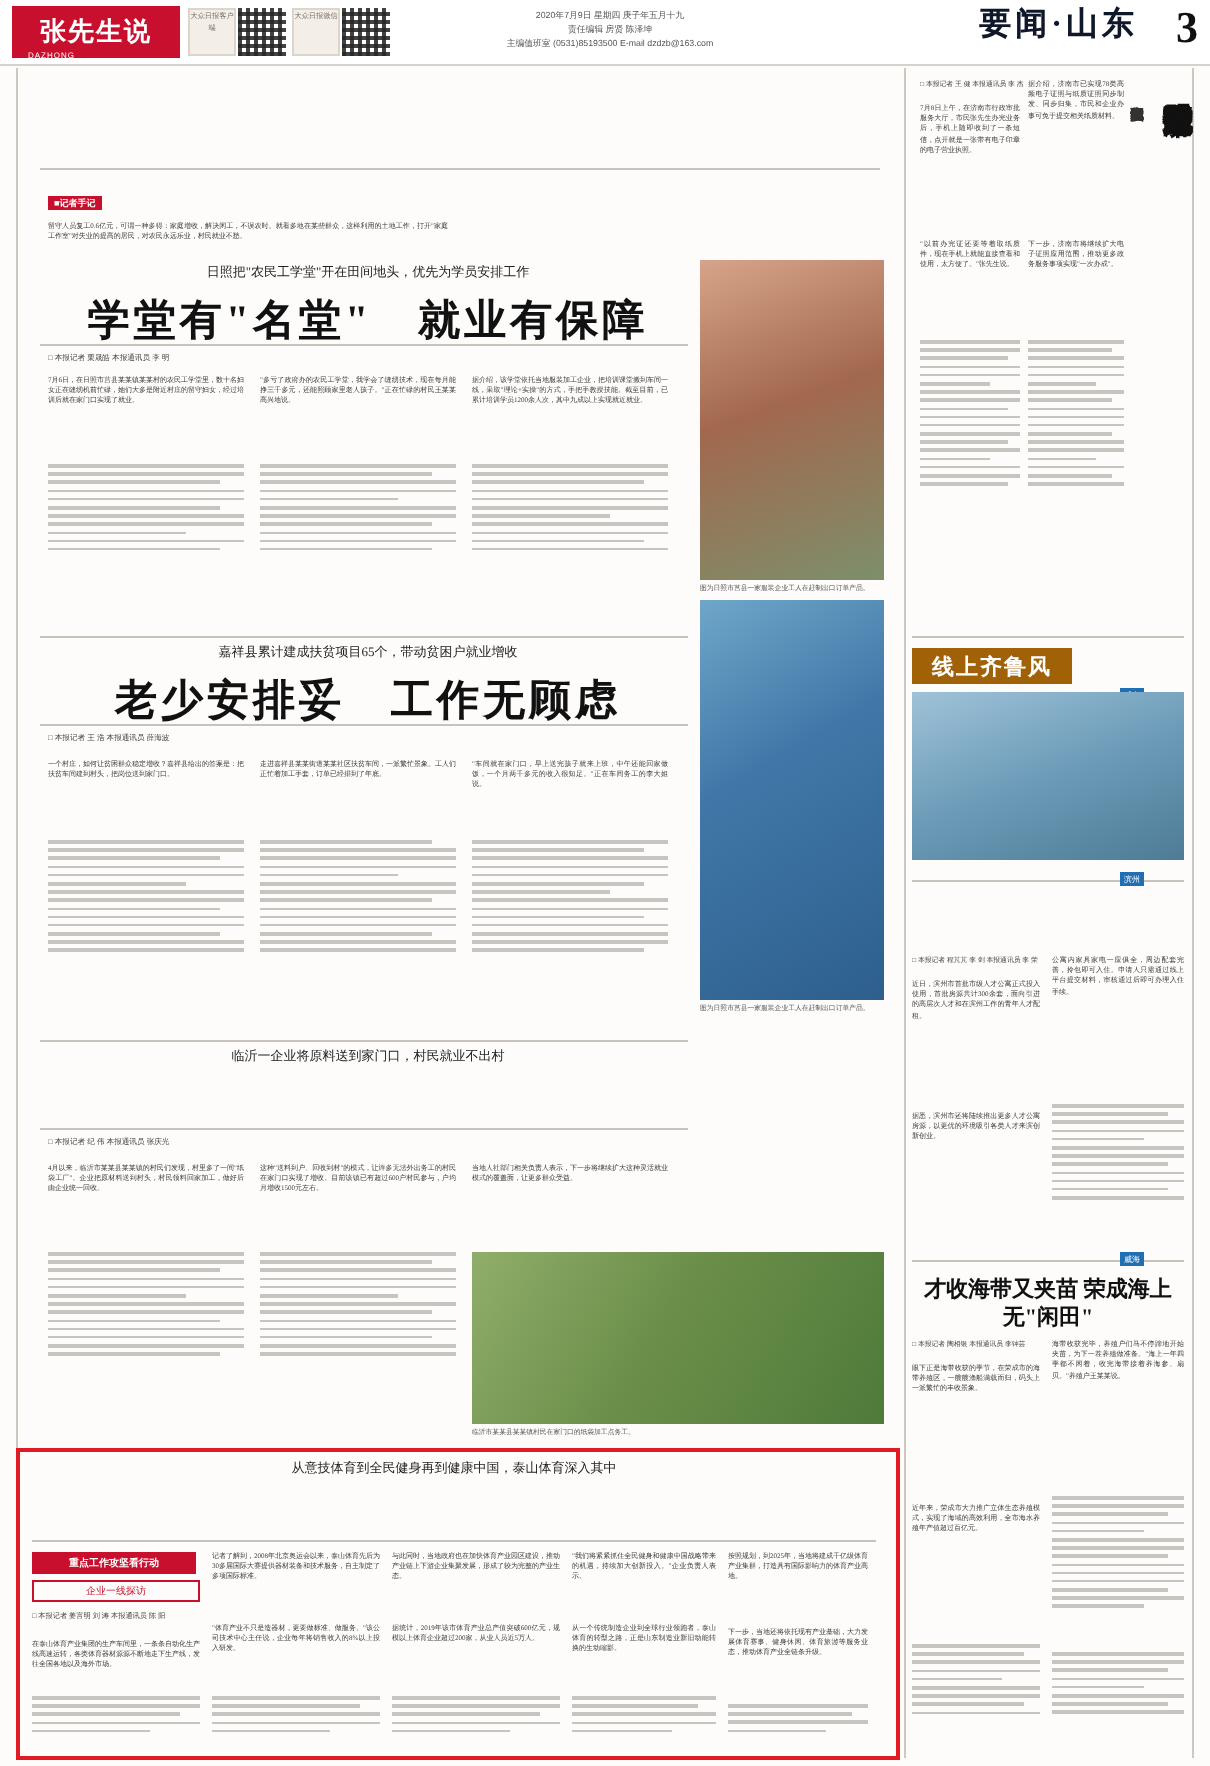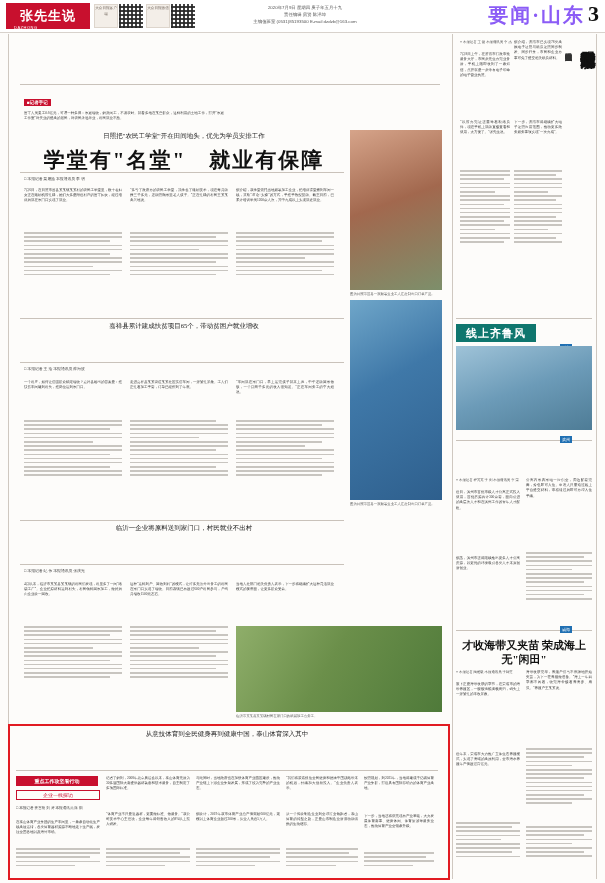--- a/index.html
+++ b/index.html
@@ -10,21 +10,21 @@
   .masthead{position:absolute;left:0;top:0;width:605px;height:32px;background:#fff;border-bottom:1px solid #d8d2cc;}
   .logo-box{position:absolute;left:6px;top:3px;width:84px;height:26px;background:#c8102e;color:#fff;display:flex;align-items:center;justify-content:center;}
   .logo-box .logo-text{font-family:"Liberation Serif","DejaVu Serif",serif;font-size:13px;font-weight:bold;letter-spacing:1px;}
   .logo-sub{position:absolute;left:8px;top:22px;font-size:4px;color:#fff;letter-spacing:.5px;}
   .mini-sq{position:absolute;top:4px;width:22px;height:22px;background:#f3eee8;border:1px solid #ddd5cc;font-size:3.6px;color:#7a6f66;text-align:center;line-height:6px;overflow:hidden;}
   .qr{position:absolute;top:4px;width:24px;height:24px;background:
       repeating-linear-gradient(0deg,#222 0 2px,#fff 2px 4px),
       repeating-linear-gradient(90deg,#222 0 2px,transparent 2px 4px);
       background-blend-mode:multiply;opacity:.85;}
   .mast-meta{position:absolute;left:200px;top:4px;width:210px;font-size:4.4px;color:#555;line-height:7px;text-align:center;}
-  .mast-title{position:absolute;right:20px;top:2px;font-family:"Liberation Serif","DejaVu Serif",serif;font-size:20px;font-weight:bold;color:#8b5cf6;letter-spacing:2px;}
+  .mast-title{position:absolute;right:36px;top:2px;font-family:"Liberation Serif","DejaVu Serif",serif;font-size:16px;font-weight:bold;color:#0f172a;letter-spacing:2px;}
   .mast-pageno{position:absolute;right:6px;top:1px;font-family:"Liberation Serif","DejaVu Serif",serif;font-size:22px;font-weight:bold;color:#111;}
 
   
   .col-rule{position:absolute;background:#cfc8c0;}
   .hl{font-family:"Liberation Serif","DejaVu Serif",serif;font-weight:bold;color:#111;}
   .body-txt{font-size:3.5px;line-height:5.2px;color:#3a3a3a;text-align:justify;font-family:"Liberation Serif","DejaVu Serif",serif;}
   .tag-red{display:inline-block;background:#c8102e;color:#fff;font-size:4.5px;padding:1px 3px;font-weight:bold;}
   .byline{font-size:4px;color:#444;}
   .rule-h{position:absolute;height:1px;background:#c9c2ba;}
   .photo{position:absolute;background:#b9bfae;overflow:hidden;}
@@ -132,20 +132,21 @@
       <i class="l"></i>
       <i class="m"></i>
       <i class="l"></i>
   </div>
 
   <div class="photo" style="left:350px;top:130px;width:92px;height:160px;background:linear-gradient(160deg,#d6a48a,#a2684e 45%,#7d8f6b 100%);"></div>
   <div class="cap" style="left:350px;top:292px;width:92px;">图为日照市莒县一家服装企业工人在赶制出口订单产品。</div>
 
   <div class="rule-h" style="left:20px;top:318px;width:324px;"></div>
   <div style="position:absolute;left:24px;top:322px;width:320px;text-align:center;font-size:6.5px;color:#222;font-family:'Liberation Serif',serif;">嘉祥县累计建成扶贫项目65个，带动贫困户就业增收</div>
+  <div class="hl" style="position:absolute;left:24px;top:336px;width:320px;font-size:21px;letter-spacing:2px;text-align:center;">老少安排妥　工作无顾虑</div>
   <div class="rule-h" style="left:20px;top:362px;width:324px;"></div>
   <div class="byline" style="position:absolute;left:24px;top:366px;width:120px;font-size:3.8px;">□ 本报记者 王 浩  本报通讯员 薛海波</div>
 
   <div class="body-txt" style="position:absolute;left:24px;top:380px;width:98px;">一个村庄，如何让贫困群众稳定增收？嘉祥县给出的答案是：把扶贫车间建到村头，把岗位送到家门口。</div>
   <div class="body-txt" style="position:absolute;left:130px;top:380px;width:98px;">走进嘉祥县某某街道某某社区扶贫车间，一派繁忙景象。工人们正忙着加工手套，订单已经排到了年底。</div>
   <div class="body-txt" style="position:absolute;left:236px;top:380px;width:98px;">"车间就在家门口，早上送完孩子就来上班，中午还能回家做饭，一个月两千多元的收入很知足。"正在车间务工的李大姐说。</div>
 
   <div class="lines" style="left:24px;top:420px;width:98px;">
     <i class="l"></i>
       <i class="l"></i>
@@ -347,21 +348,21 @@
       <i class="m"></i>
       <i class="l"></i>
       <i class="l"></i>
       <i class="s"></i>
       <i class="l"></i>
       <i class="m"></i>
       <i class="l"></i>
   </div>
 
   <div class="rule-h" style="left:456px;top:318px;width:136px;"></div>
-  <div class="sec-head" style="left:456px;top:324px;width:80px;height:18px;font-size:11px;display:flex;align-items:center;justify-content:center;letter-spacing:1px;background:#0f766e;">线上齐鲁风</div>
+  <div class="sec-head" style="left:456px;top:324px;width:80px;height:18px;font-size:11px;display:flex;align-items:center;justify-content:center;letter-spacing:1px;background:#a16207;">线上齐鲁风</div>
   <div class="blue-tag" style="left:560px;top:344px;">乐章</div>
 
   <div class="photo" style="left:456px;top:346px;width:136px;height:84px;background:linear-gradient(160deg,#9fc3d8,#6c9bb8 50%,#4e7c96 100%);"></div>
 
   <div class="rule-h" style="left:456px;top:440px;width:136px;"></div>
   <div class="blue-tag" style="left:560px;top:436px;">滨州</div>
   <div class="byline" style="position:absolute;left:456px;top:478px;width:70px;font-size:3.4px;">□ 本报记者 程芃芃 李 剑 本报通讯员 李 荣</div>
   <div class="body-txt" style="position:absolute;left:456px;top:490px;width:64px;">近日，滨州市首批市级人才公寓正式投入使用，首批房源共计300余套，面向引进的高层次人才和在滨州工作的青年人才配租。</div>
   <div class="body-txt" style="position:absolute;left:526px;top:478px;width:66px;">公寓内家具家电一应俱全，周边配套完善，拎包即可入住。申请人只需通过线上平台提交材料，审核通过后即可办理入住手续。</div>
   <div class="body-txt" style="position:absolute;left:456px;top:556px;width:64px;">据悉，滨州市还将陆续推出更多人才公寓房源，以更优的环境吸引各类人才来滨创新创业。</div>

